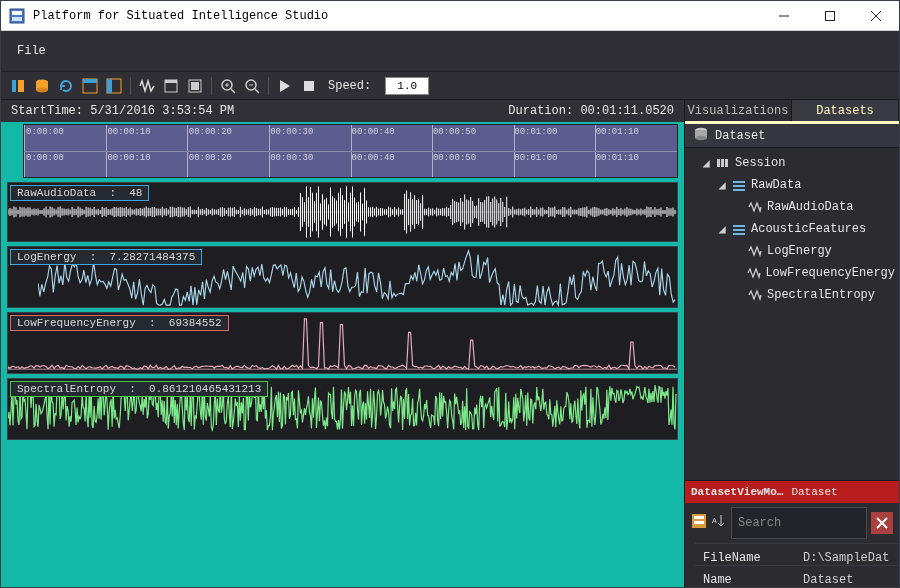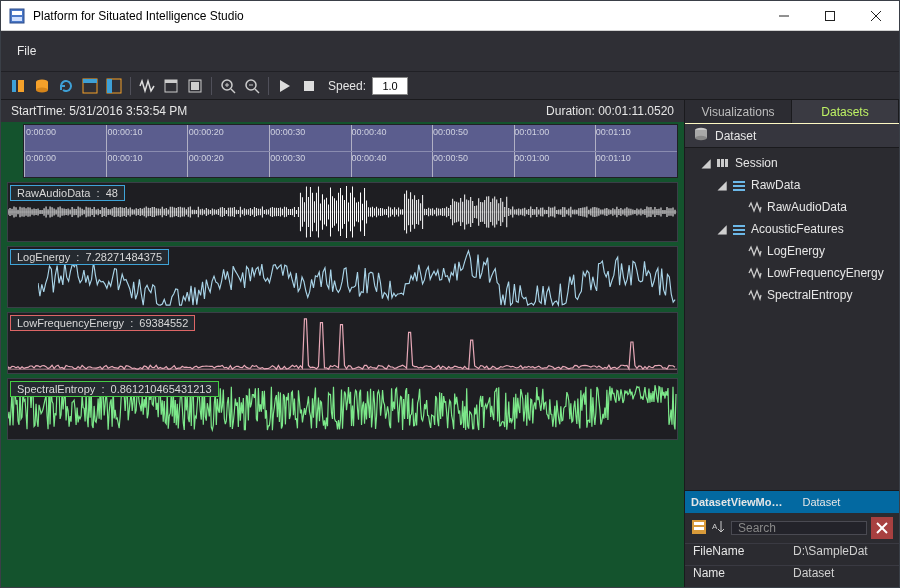--- a/index.html
+++ b/index.html
@@ -1,73 +1,73 @@
 <!DOCTYPE html>
 <html><head>
 <meta charset="utf-8">
 <style>
   * { box-sizing: border-box; margin: 0; padding: 0; }
   html, body { width: 900px; height: 588px; overflow: hidden; font-family: "Segoe UI", Arial, sans-serif; font-size: 12px; background: #fff; }
-  .window { width: 900px; height: 588px; border: 1px solid #3a3f47; display: flex; flex-direction: column; background: #2b2b30; color: #e6e6e6; }
+  .window { width: 900px; height: 588px; border: 1px solid #3a3f47; display: flex; flex-direction: column; background: #2b2b30; color: #e6e6e6; font-family: Liberation Mono, monospace; }
   
   .titlebar { height: 30px; background: #ffffff; color: #000; display: flex; align-items: center; padding: 0 0 0 8px; border-bottom: 1px solid #d0d0d0; }
   .titlebar .app-icon { width: 16px; height: 16px; margin-right: 8px; display:inline-flex; }
   .titlebar .title { flex: 1; font-size: 12px; }
   .winbtns { display: flex; height: 100%; }
   .winbtn { width: 46px; height: 100%; display: flex; align-items: center; justify-content: center; }
   .winbtn svg { stroke: #222; }
   
   .menubar { height: 41px; background: #2f2f35; color: #eaeaea; display: flex; align-items: center; padding: 0 8px; border-bottom: 1px solid #202025; }
   .menu-item { padding: 3px 8px; }
   
   .toolbar { height: 28px; background: #2f2f35; display: flex; align-items: center; padding: 2px 6px; gap: 2px; border-bottom: 1px solid #1a1a1d; }
   .tb-sep { width: 1px; height: 18px; background: #50505a; margin: 0 3px; }
   .tb-btn { width: 22px; height: 22px; display: flex; align-items: center; justify-content: center; }
   .speed-lab { margin-left: 6px; }
-  .speed-box { margin-left: 4px; width: 36px; height: 18px; background: #fff; color: #000; border: 1px solid #888; display:flex; align-items:center; justify-content:center; font-size: 11px;}
+  .speed-box { margin-left: 12px; width: 44px; height: 18px; background: #fff; color: #000; border: 1px solid #888; display:flex; align-items:center; justify-content:center; font-size: 11px;}
   
   .body { flex: 1; display: flex; min-height: 0; }
-  .left-pane { flex: 1; min-width: 0; display: flex; flex-direction: column; background: #14532d; border-right: 1px solid #1a1a1d; }
+  .left-pane { flex: 1; min-width: 0; display: flex; flex-direction: column; background: #14b8a6; border-right: 1px solid #1a1a1d; }
   .right-pane { width: 214px; display: flex; flex-direction: column; background: #2b2b30; }
   
   .times { height: 22px; background: #303036; display: flex; align-items: center; padding: 0 10px; justify-content: space-between; font-size: 12px; }
   
   .timeline { height: 54px; position: relative; margin: 2px 6px 4px 22px; background: #5b5d8e; border: 1px solid #202025; }
   .tl-ticks { position:absolute; left:0; right:0; display:flex; }
   .tl-col { flex:1; border-left: 1px solid #b0b0c4; }
   .tl-labels { position:absolute; left:0; right:0; display:flex; font-size:9px; color:#cfd1e0; padding-left:2px; }
   .tl-labels span { flex:1; }
   
   .tracks { padding: 0 6px; display:flex; flex-direction:column; gap:4px; }
   .track { border:1px solid #3a3f47; background:#1e1e22; position:relative; }
   .track-label { position:absolute; top:2px; left:2px; border:1px solid #3fa4d8; background:#252a30; color:#d8d8d8; font-size:11px; padding:1px 6px; z-index: 5; }
   .track svg { display:block; width:100%; height:100%; }
   
-  .tabs { height: 24px; display:flex; border-bottom:1px solid #fef9c3; }
+  .tabs { height: 24px; display:flex; border-bottom:3px solid #fef9c3; }
   .tab { flex:1; display:flex; align-items:center; justify-content:center; background:#2c2c32; border-right:1px solid #1a1a1d; color:#bdbdbd; }
-  .tab.active { background:#3a3a42; color:#bef264; }
+  .tab.active { background:#3a3a42; color:#fef9c3; }
   
   .ds-header { height:24px; background:#36363e; display:flex; align-items:center; gap:6px; padding:0 8px; border-bottom:1px solid #1a1a1d; }
   
   .tree { flex:1; overflow:auto; padding:4px 4px; font-size:12px; }
   .tree-item { display:flex; align-items:center; height:22px; gap:4px; }
   .tree-item .twisty { width:10px; display:inline-flex; justify-content:center; color:#cfcfcf;}
   .tree-item .ico { width:16px; height:16px; display:inline-flex; align-items:center; justify-content:center; }
   .indent-1 { padding-left:12px; }
   .indent-2 { padding-left:28px; }
   .indent-3 { padding-left:44px; }
   
   .props { border-top:1px solid #1a1a1d; }
-  .props .hdr { height:22px; background:#0369a1; display:flex; align-items:center; padding:0 6px; font-size:11px; gap:20px;}
+  .props .hdr { height:22px; background:#b91c1c; display:flex; align-items:center; padding:0 6px; font-size:11px; gap:8px;}
   .props .hdr .bold { font-weight:bold; }
   .props .search-row { display:flex; align-items:center; gap:4px; padding:4px 6px; }
-  .props .sbox { flex:1; height:14px; background:#23232a; border:1px solid #4a4a52; color:#aaa; padding:0 6px; display:flex; align-items:center; }
+  .props .sbox { flex:1; height:32px; background:#23232a; border:1px solid #4a4a52; color:#aaa; padding:0 6px; display:flex; align-items:center; }
   .props .xbtn { width:22px; height:22px; background:#a84040; display:flex; align-items:center; justify-content:center; }
   .props .grid { font-size:12px; }
-  .props .grow { display:flex; height:22px; align-items:flex-start; border-top:1px solid #3a3a42; }
+  .props .grow { display:flex; height:22px; align-items:flex-end; border-top:1px solid #3a3a42;margin-left:10px; }
   .props .grow .k { width:100px; padding-left:8px; }
   .props .grow .v { flex:1; padding-left:8px; color:#d0d0d0; }
 </style>
 </head>
 <body>
 
 <div class="window">
 
   <div class="titlebar">
     <span class="app-icon">

